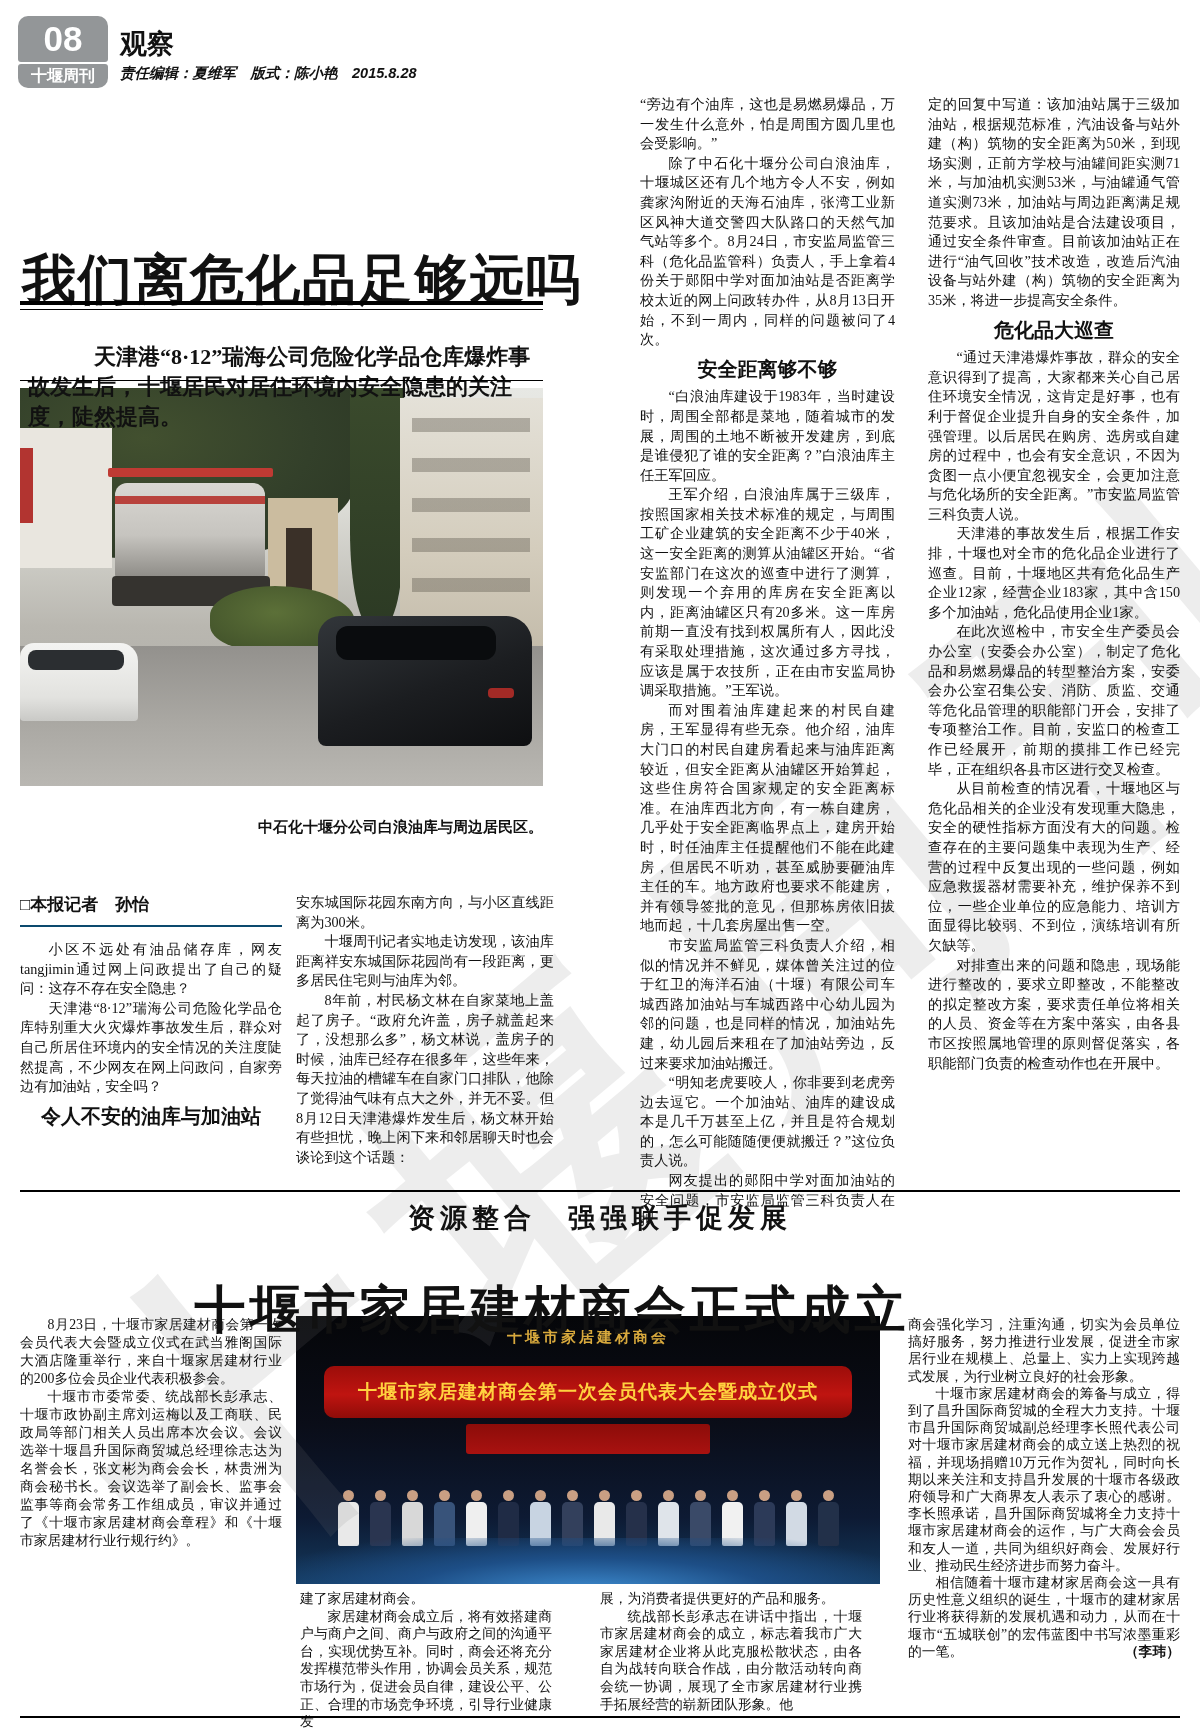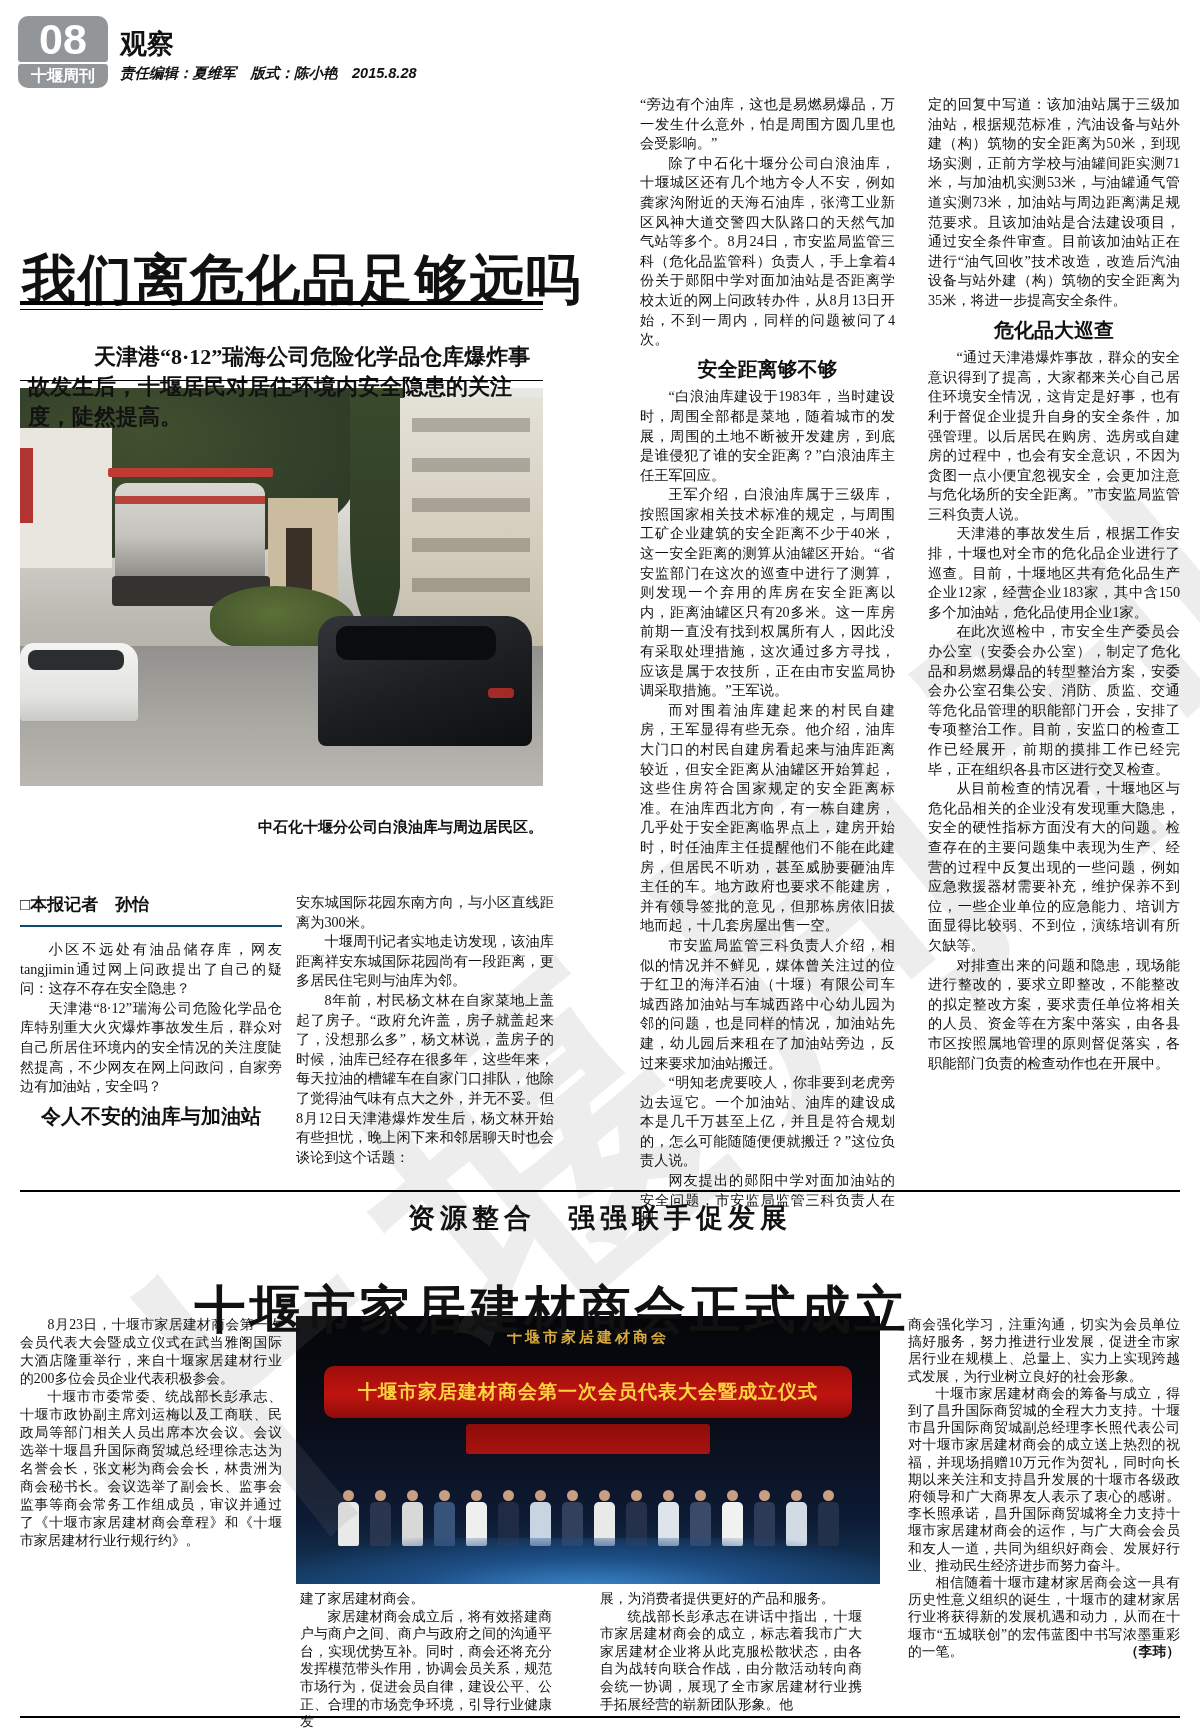--- a/index.html
+++ b/index.html
@@ -4,21 +4,21 @@
 <style>
   html,body{margin:0;padding:0;background:#e9e9e9;}
   .page{position:relative;width:1200px;height:1733px;background:#ffffff;margin:0 auto;
         font-family:"Liberation Serif",serif;color:#111;overflow:hidden;}
   .abs{position:absolute;}
 
   
   .pagenum-wrap{left:18px;top:16px;width:90px;z-index:4;}
   .pagenum-box{background:var(--gray,#939698);color:#fff;text-align:center;
                border-radius:10px 10px 3px 3px;font-family:"Liberation Sans",sans-serif;
-               font-size:43px;font-weight:bold;line-height:46px;height:46px;}
+               font-size:35px;font-weight:bold;line-height:46px;height:46px;}
   .masthead-box{background:var(--gray,#939698);color:#fff;text-align:center;margin-top:2px;
                 border-radius:3px 3px 10px 10px;font-size:16px;font-weight:bold;line-height:24px;height:24px;}
   .section-title{left:120px;top:26px;font-size:27px;font-weight:bold;z-index:4;}
   .credits{left:120px;top:64px;font-size:14.5px;font-weight:bold;font-style:italic;
            font-family:"Liberation Sans",sans-serif;z-index:4;}
 
   
   .a1-headline{left:22px;top:208px;width:521px;font-size:54px;font-weight:bold;
                letter-spacing:2px;white-space:nowrap;z-index:4;}
   .rule-thick{left:20px;top:301px;width:523px;height:4px;background:#000;z-index:4;}

